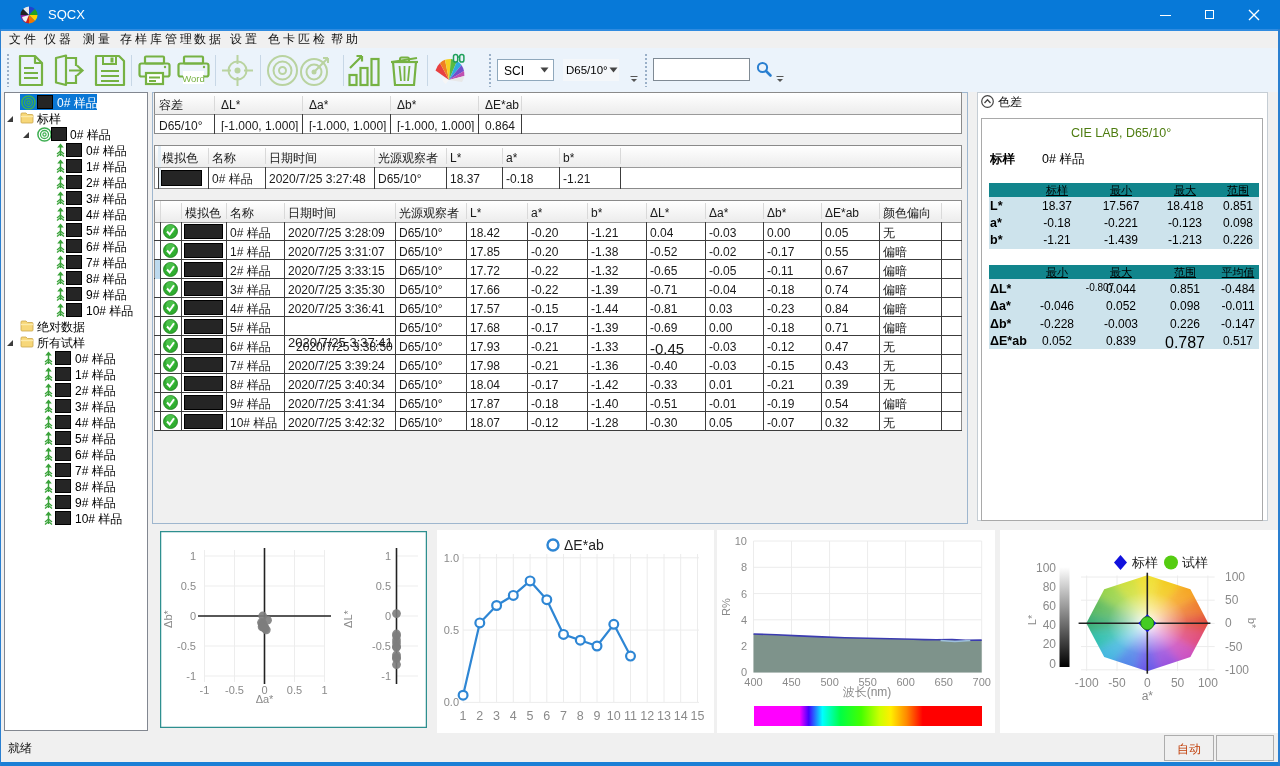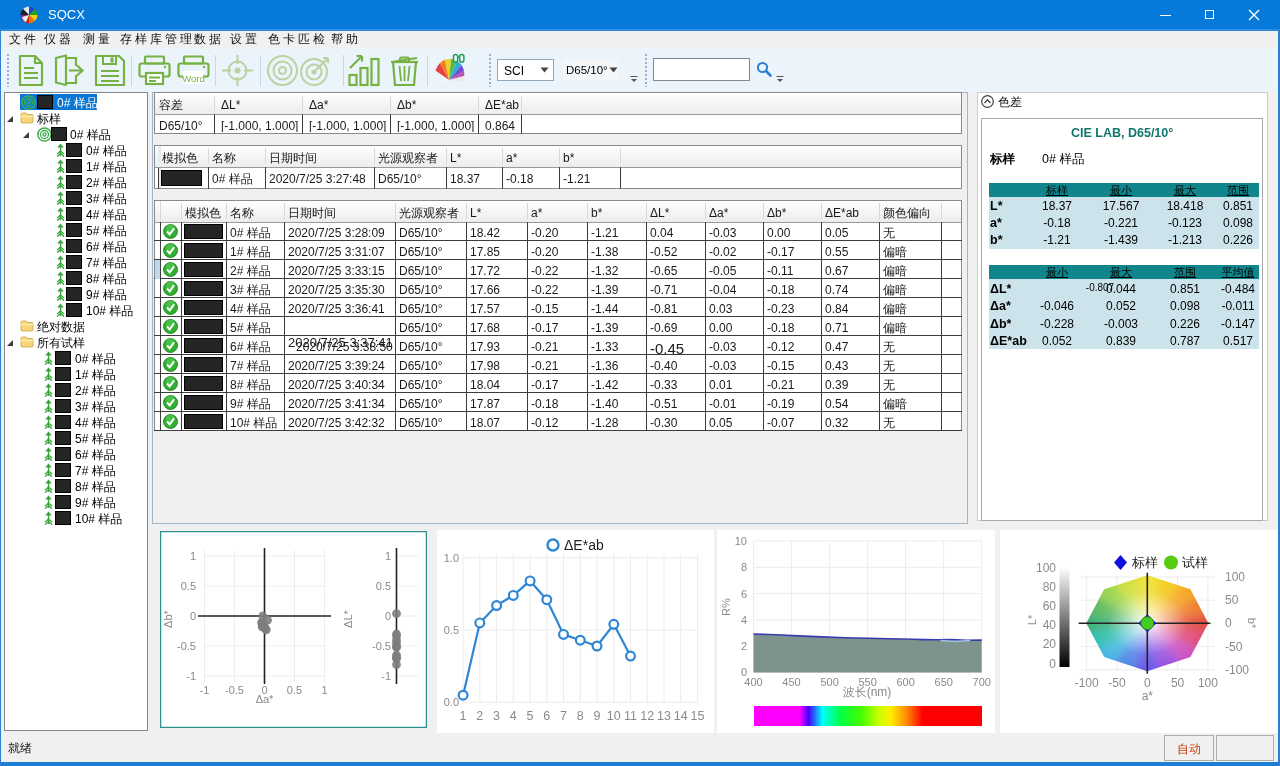--- a/index.html
+++ b/index.html
@@ -664,21 +664,21 @@
 <div class="abs" style="left:821px;top:222px;width:1px;height:209px;background:#3c3c3c"></div>
 <div class="abs" style="left:879px;top:222px;width:1px;height:209px;background:#3c3c3c"></div>
 <div class="abs" style="left:941px;top:222px;width:1px;height:209px;background:#3c3c3c"></div>
 <div class="abs" style="left:977px;top:92px;width:291px;height:429px;background:#fff;border:1px solid #c5cdd4"></div>
 <svg class="abs" style="left:981px;top:95px" width="13" height="13" viewBox="0 0 13 13">
 <circle cx="6.5" cy="6.5" r="5.8" fill="none" stroke="#444" stroke-width="1.2"></circle>
 <path d="M3.5 8 L6.5 4.8 L9.5 8" fill="none" stroke="#444" stroke-width="1.3"></path>
   </svg>
 <div class="cell" style="left:998px;top:96px;font-size:12px;color:#111">色差</div>
 <div class="abs" style="left:981px;top:118px;width:282px;height:403px;background:#fff;border:1px solid #a9a9a9"></div>
-<div class="cell" style="left:1071px;top:127px;font-size:12.5px;color:#0f766e;font-weight:bold">CIE LAB, D65/10°</div>
+<div class="cell" style="left:1071px;top:127px;font-size:12.5px;color:#4d7c0f;font-weight:normal">CIE LAB, D65/10°</div>
 <div class="cell" style="left:990px;top:153px;font-size:12.5px;color:#000;font-weight:bold">标样</div>
 <div class="cell" style="left:1042px;top:153px;font-size:12.5px;color:#000">0# 样品</div>
 <div class="abs" style="left:989px;top:183px;width:270px;height:14px;background:#11858c"></div>
 <div class="cell" style="left:1057px;top:185px;font-size:11px;color:#000;text-decoration:underline;transform:translateX(-50%)">标样</div>
 <div class="cell" style="left:1121px;top:185px;font-size:11px;color:#000;text-decoration:underline;transform:translateX(-50%)">最小</div>
 <div class="cell" style="left:1185px;top:185px;font-size:11px;color:#000;text-decoration:underline;transform:translateX(-50%)">最大</div>
 <div class="cell" style="left:1238px;top:185px;font-size:11px;color:#000;text-decoration:underline;transform:translateX(-50%)">范围</div>
 <div class="abs" style="left:989px;top:197.0px;width:270px;height:17.2px;background:#cde3ec"></div>
 <div class="cell" style="left:990px;top:200.0px;font-size:12.5px;color:#000;font-weight:bold">L*</div>
 <div class="cell" style="left:1057px;top:200.0px;font-size:12px;color:#000;transform:translateX(-50%)">18.37</div>
@@ -717,21 +717,21 @@
 <div class="abs" style="left:989px;top:314.0px;width:270px;height:17.5px;background:#cde3ec"></div>
 <div class="cell" style="left:990px;top:317.5px;font-size:12.5px;color:#000;font-weight:bold">Δb*</div>
 <div class="cell" style="left:1057px;top:317.5px;font-size:12px;color:#000;transform:translateX(-50%)">-0.228</div>
 <div class="cell" style="left:1121px;top:317.5px;font-size:12px;color:#000;transform:translateX(-50%)">-0.003</div>
 <div class="cell" style="left:1185px;top:317.5px;font-size:12px;color:#000;transform:translateX(-50%)">0.226</div>
 <div class="cell" style="left:1238px;top:317.5px;font-size:12px;color:#000;transform:translateX(-50%)">-0.147</div>
 <div class="abs" style="left:989px;top:331.5px;width:270px;height:17.5px;background:#cde3ec"></div>
 <div class="cell" style="left:990px;top:335.0px;font-size:12.5px;color:#000;font-weight:bold">ΔE*ab</div>
 <div class="cell" style="left:1057px;top:335.0px;font-size:12px;color:#000;transform:translateX(-50%)">0.052</div>
 <div class="cell" style="left:1121px;top:335.0px;font-size:12px;color:#000;transform:translateX(-50%)">0.839</div>
-<div class="cell" style="left:1185px;top:335.0px;font-size:12px;color:#000;transform:translateX(-50%)">0.787</div>
+<div class="cell" style="left:1185px;top:335.0px;font-size:16px;color:#000;transform:translateX(-50%)">0.787</div>
 <div class="cell" style="left:1238px;top:335.0px;font-size:12px;color:#000;transform:translateX(-50%)">0.517</div>
 <svg class="abs" style="left:160px;top:531px" width="267" height="197" viewBox="0 0 267 197">
     <rect x="0" y="0" width="267" height="197" fill="#fff" stroke="#2e8f8f" stroke-width="2.5"></rect>
     <line x1="44.5" y1="19" x2="44.5" y2="151" stroke="#ededed"></line>
     <line x1="44.5" y1="145" x2="164.5" y2="145" stroke="#ededed"></line>
     <text x="36" y="149" font-size="11" fill="#8a8a8a" text-anchor="end">-1</text>
     <text x="44.5" y="163" font-size="11" fill="#8a8a8a" text-anchor="middle">-1</text>
     <line x1="74.5" y1="19" x2="74.5" y2="151" stroke="#ededed"></line>
     <line x1="44.5" y1="115.0" x2="164.5" y2="115.0" stroke="#ededed"></line>
     <text x="36" y="119.0" font-size="11" fill="#8a8a8a" text-anchor="end">-0.5</text>

